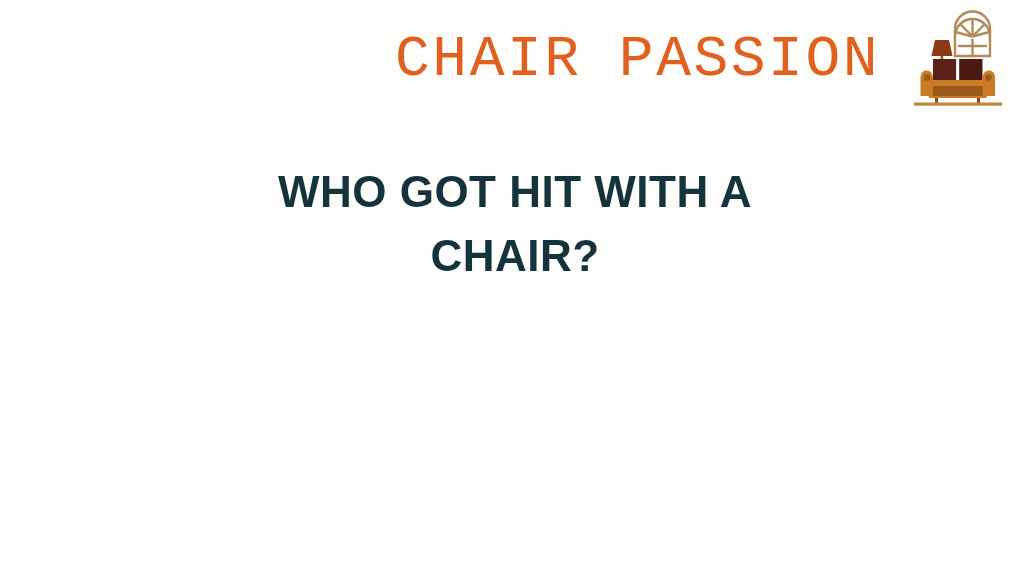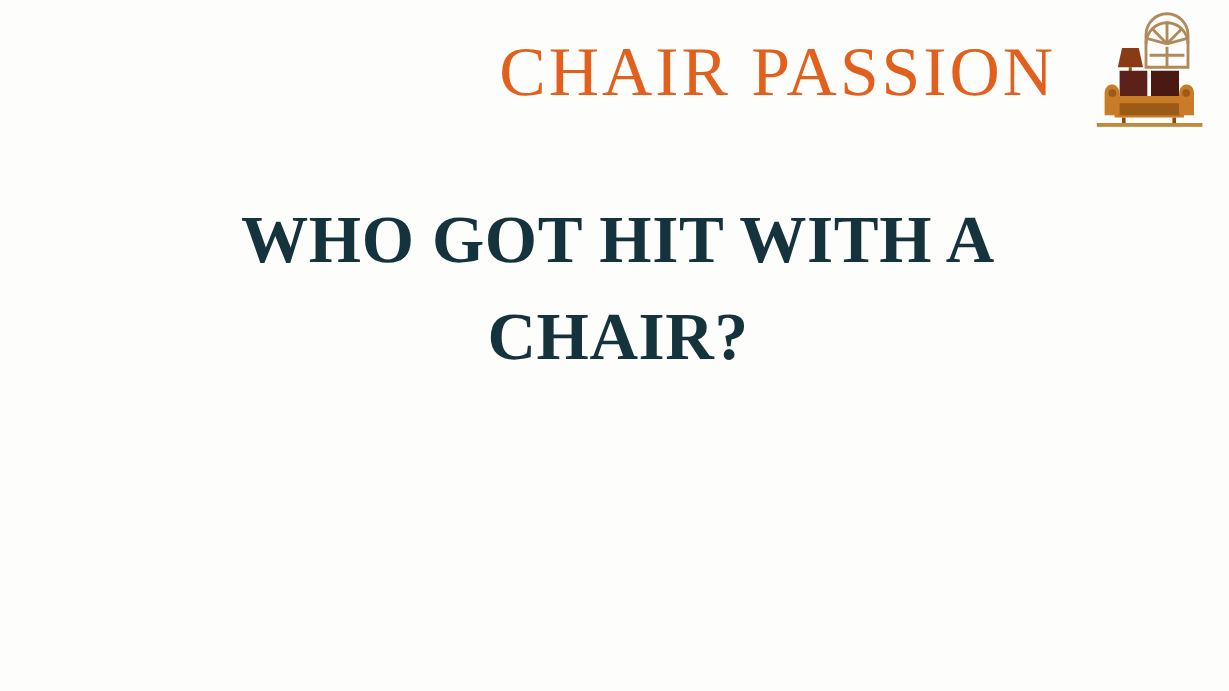--- a/index.html
+++ b/index.html
@@ -36,21 +36,21 @@
     box-sizing: border-box;
   }
 
   .brand {
     display: flex;
     align-items: center;
     gap: 26px;
   }
 
   .brand-wordmark {
-    font-family: Liberation Serif, serif;
+    font-family: Liberation Mono, monospace;
     font-size: 58px;
     line-height: 1;
     font-weight: 400;
     letter-spacing: 2.5px;
     color: #e2601d;
     white-space: nowrap;
     -webkit-font-smoothing: antialiased;
   }
 
   .brand-mark {
@@ -64,23 +64,23 @@
   .headline-block {
     position: absolute;
     left: 0;
     top: 160px;
     width: 1030px;
     text-align: center;
   }
 
   .headline {
     margin: 0;
-    font-family: Liberation Serif, serif;
+    font-family: Liberation Sans, sans-serif;
     font-weight: 700;
-    font-size: 56px;
+    font-size: 44px;
     line-height: 1.45;
     letter-spacing: 0.5px;
     color: #14333c;
     max-width: 640px;
     margin-left: 195px;
     text-align: center;
     -webkit-font-smoothing: antialiased;
   }
 
   

